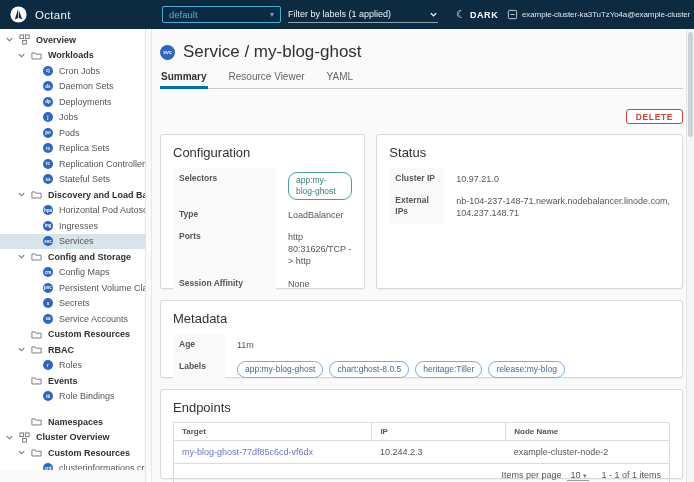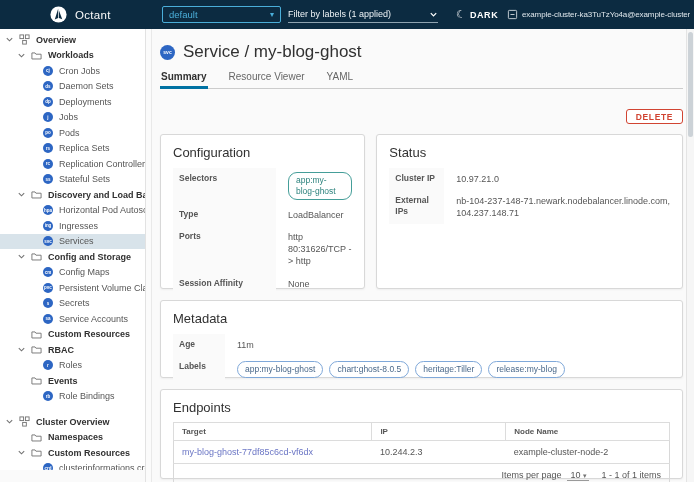--- a/index.html
+++ b/index.html
@@ -1,21 +1,21 @@
 <!DOCTYPE html>
 <html><head>
 <meta charset="utf-8">
 <style>
   * { margin:0; padding:0; box-sizing:border-box; }
   html,body { width:694px; height:482px; overflow:hidden; background:#fafafa;
               font-family:"Liberation Sans", sans-serif; }
 
   
   .header { position:absolute; top:0; left:0; right:0; height:29px; background:#0c2b41;
-            display:flex; align-items:center; z-index:5;padding-left:40px; }
+            display:flex; align-items:center; z-index:5; }
   .logo { width:17px; height:17px; margin-left:10px; flex:0 0 17px; }
   .app-name { font-size:11.5px; color:#fafafa; margin-left:8px; letter-spacing:.3px; }
   .ns-dd { position:absolute; left:162px; top:6px; width:119px; height:17px;
            border:1px solid #4aaed9; border-radius:2px; display:flex; align-items:center;
            justify-content:space-between; padding:0 6px; color:#4aaed9; font-size:9.5px; cursor:pointer; }
   .dd-caret { font-size:8px; line-height:1; }
   .filter { position:absolute; left:288px; top:6px; width:150px; height:17px;
             border-bottom:1px solid #8fa3b0; display:flex; align-items:center;
             justify-content:space-between; color:#eef3f6; font-size:9px; cursor:pointer; }
   .filter svg { width:9px; height:9px; }
@@ -395,47 +395,47 @@
     <div class="nav-item lvl2">
       <span class="chev hidden">
         <svg viewBox="0 0 10 10" fill="none" stroke="#737373" stroke-width="1.2">
           <polyline points="2,3.5 5,6.5 8,3.5"></polyline>
         </svg>
       </span>
       <span class="res-dot">rb</span>
       <span class="nav-label">Role Bindings</span>
     </div>
     <div class="nav-spacer"></div>
+    <div class="nav-item lvl1 bold">
+      <span class="chev hidden">
+        <svg viewBox="0 0 10 10" fill="none" stroke="#737373" stroke-width="1.2">
+          <polyline points="2,3.5 5,6.5 8,3.5"></polyline>
+        </svg>
+      </span>
+      <span class="tree-ico">
+        <svg viewBox="0 0 12 12" fill="none" stroke="#737373" stroke-width="1">
+          <path d="M1 3.2 h3.4 l1 1.4 H11 V9.8 H1 Z"></path>
+        </svg>
+      </span>
+      <span class="nav-label">Namespaces</span>
+    </div>
     <div class="nav-item lvl0 bold">
       <span class="chev">
         <svg viewBox="0 0 10 10" fill="none" stroke="#737373" stroke-width="1.2">
           <polyline points="2,3.5 5,6.5 8,3.5"></polyline>
         </svg>
       </span>
       <span class="tree-ico">
         <svg viewBox="0 0 12 12" fill="none" stroke="#737373" stroke-width="1">
           <rect x="1" y="1" width="4" height="4"></rect>
           <rect x="7" y="1" width="4" height="4"></rect>
           <rect x="4" y="7" width="4" height="4"></rect>
         </svg>
       </span>
       <span class="nav-label">Cluster Overview</span>
-    </div>
-    <div class="nav-item lvl1 bold">
-      <span class="chev hidden">
-        <svg viewBox="0 0 10 10" fill="none" stroke="#737373" stroke-width="1.2">
-          <polyline points="2,3.5 5,6.5 8,3.5"></polyline>
-        </svg>
-      </span>
-      <span class="tree-ico">
-        <svg viewBox="0 0 12 12" fill="none" stroke="#737373" stroke-width="1">
-          <path d="M1 3.2 h3.4 l1 1.4 H11 V9.8 H1 Z"></path>
-        </svg>
-      </span>
-      <span class="nav-label">Namespaces</span>
     </div>
     <div class="nav-item lvl1 bold">
       <span class="chev">
         <svg viewBox="0 0 10 10" fill="none" stroke="#737373" stroke-width="1.2">
           <polyline points="2,3.5 5,6.5 8,3.5"></polyline>
         </svg>
       </span>
       <span class="tree-ico">
         <svg viewBox="0 0 12 12" fill="none" stroke="#737373" stroke-width="1">
           <path d="M1 3.2 h3.4 l1 1.4 H11 V9.8 H1 Z"></path>

